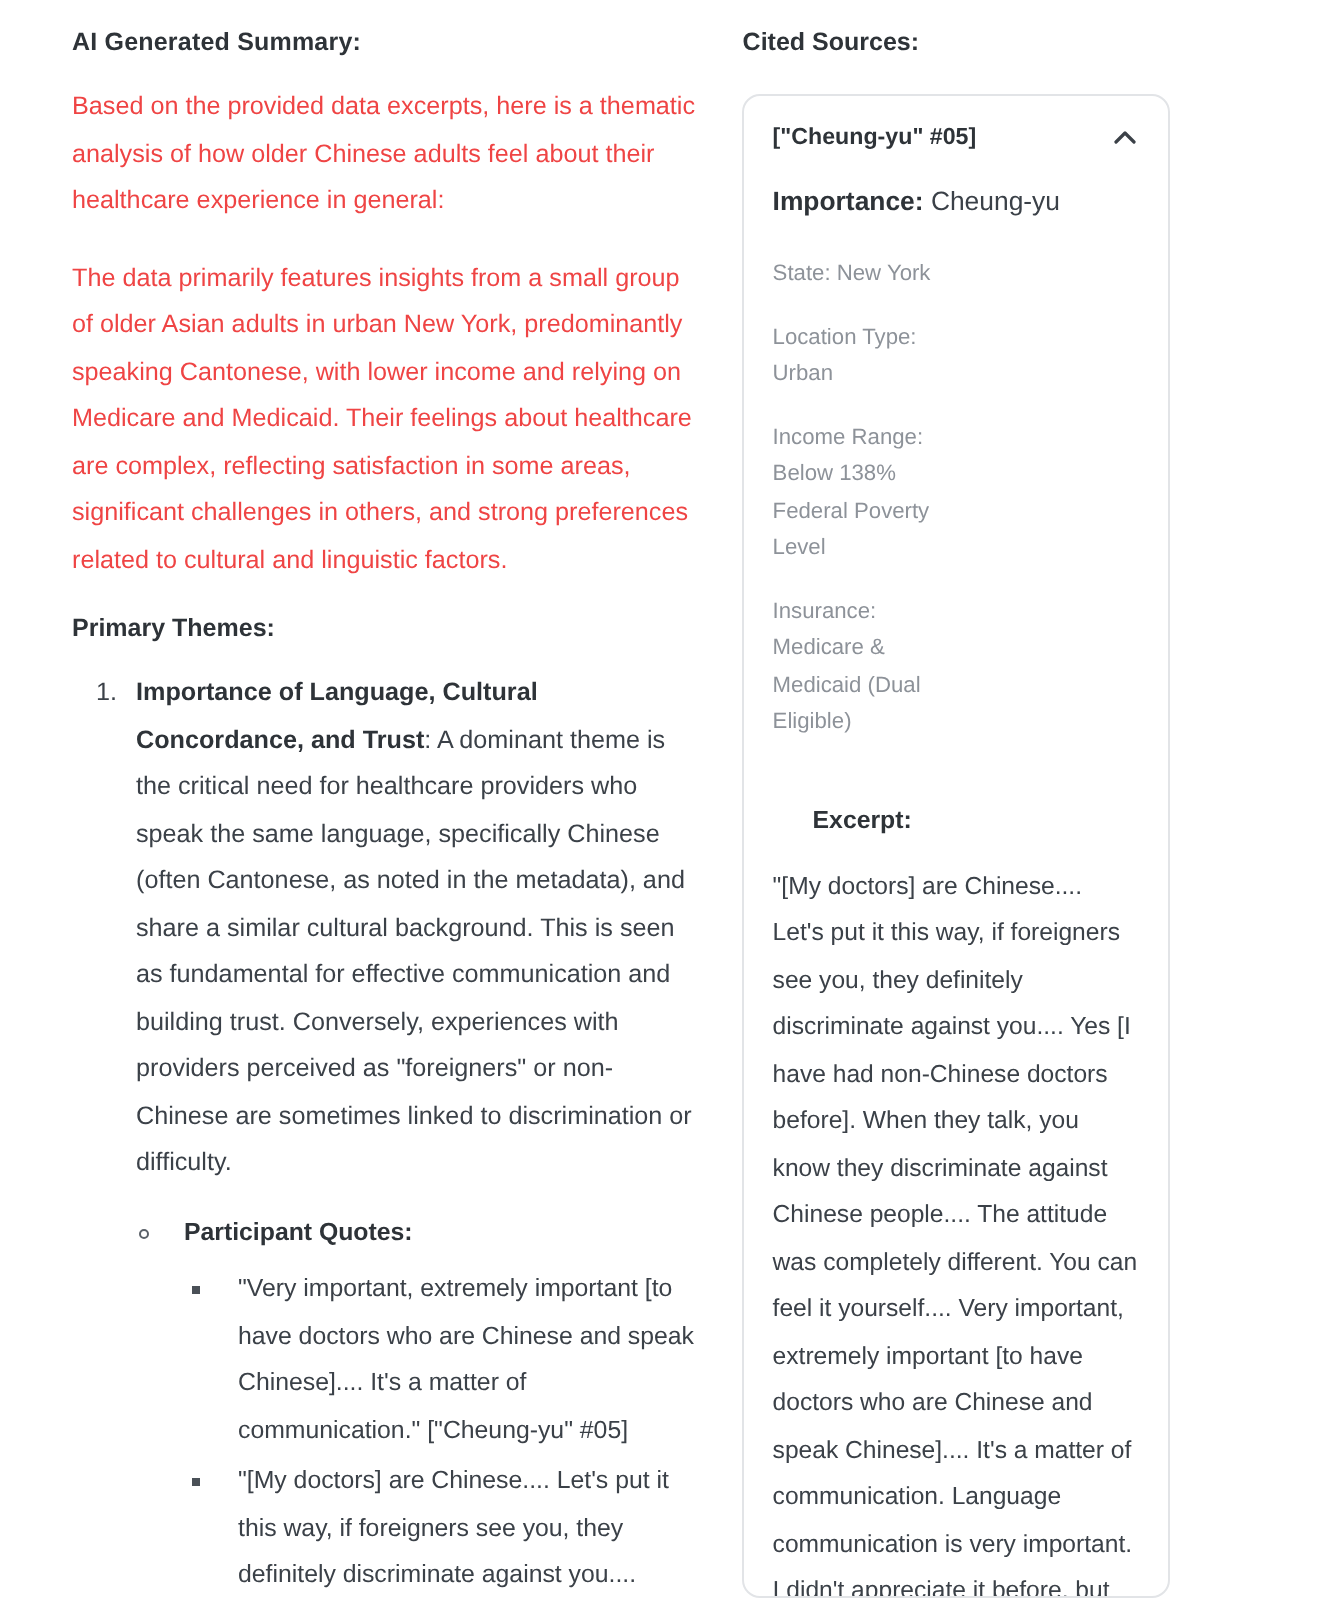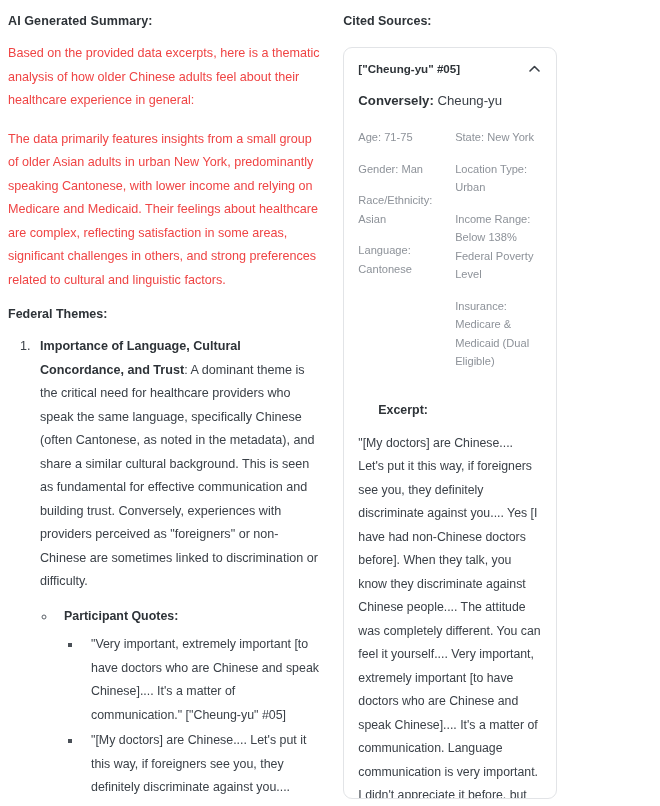--- a/index.html
+++ b/index.html
@@ -10,20 +10,21 @@
     height: 806px;
     background: #ffffff;
     font-family: "Liberation Sans", sans-serif;
     overflow: hidden;
   }
   .page {
     display: flex;
     width: 565px;
     height: 806px;
     background: #ffffff;
+    margin-left: 28px;
   }
 
   
   .summary-col {
     width: 395px;
     padding: 14px 14px 0 8px;
     overflow: hidden;
   }
   .section-heading {
     font-size: 12.5px;
@@ -182,21 +183,21 @@
 <div class="page">
 
   <div class="summary-col">
 
     <div class="section-heading">AI Generated Summary:</div>
 
     <p class="para">Based on the provided data excerpts, here is a thematic analysis of how older Chinese adults feel about their healthcare experience in general:</p>
 
     <p class="para">The data primarily features insights from a small group of older Asian adults in urban New York, predominantly speaking Cantonese, with lower income and relying on Medicare and Medicaid. Their feelings about healthcare are complex, reflecting satisfaction in some areas, significant challenges in others, and strong preferences related to cultural and linguistic factors.</p>
 
-    <div class="themes-heading">Federal Themes:</div>
+    <div class="themes-heading">Primary Themes:</div>
 
     <ol class="themes">
       <li>
         <span class="theme-title">Importance of Language, Cultural Concordance, and Trust</span><span>: A dominant theme is the critical need for healthcare providers who speak the same language, specifically Chinese (often Cantonese, as noted in the metadata), and share a similar cultural background. This is seen as fundamental for effective communication and building trust. Conversely, experiences with providers perceived as "foreigners" or non-Chinese are sometimes linked to discrimination or difficulty.</span>
 
         <ul class="sub-level">
           <li>
             <span>Participant Quotes:</span>
 
             <ul class="quotes">
@@ -220,31 +221,25 @@
       <div class="card-head">
         <div class="card-head-title">["Cheung-yu" #05]</div>
         <button class="chevron-btn">
           <svg width="11" height="7" viewBox="0 0 11 7" aria-hidden="true">
             <path d="M1 6 L5.5 1.5 L10 6" fill="none" stroke="currentColor" stroke-width="1.6" stroke-linecap="round" stroke-linejoin="round"></path>
           </svg>
         </button>
       </div>
 
       <div class="participant-line">
-        <span class="participant-label">Conversely:</span>
+        <span class="participant-label">Importance:</span>
         <span>Cheung-yu</span>
       </div>
 
       <div class="meta-grid">
-        <div class="meta-col">
-          <div class="meta-item">Age: 71-75</div>
-          <div class="meta-item">Gender: Man</div>
-          <div class="meta-item">Race/Ethnicity: Asian</div>
-          <div class="meta-item">Language: Cantonese</div>
-        </div>
         <div class="meta-col">
           <div class="meta-item">State: New York</div>
           <div class="meta-item">Location Type: Urban</div>
           <div class="meta-item">Income Range: Below 138% Federal Poverty Level</div>
           <div class="meta-item">Insurance: Medicare &amp; Medicaid (Dual Eligible)</div>
         </div>
       </div>
 
       <div class="excerpt-heading">Excerpt:</div>
 

